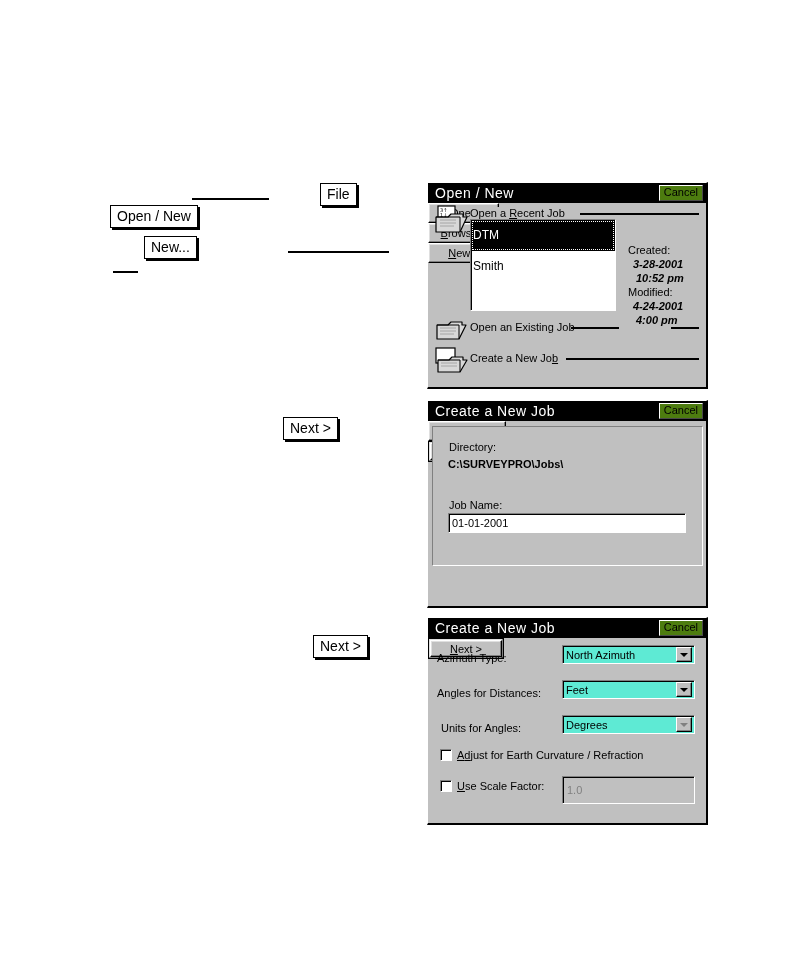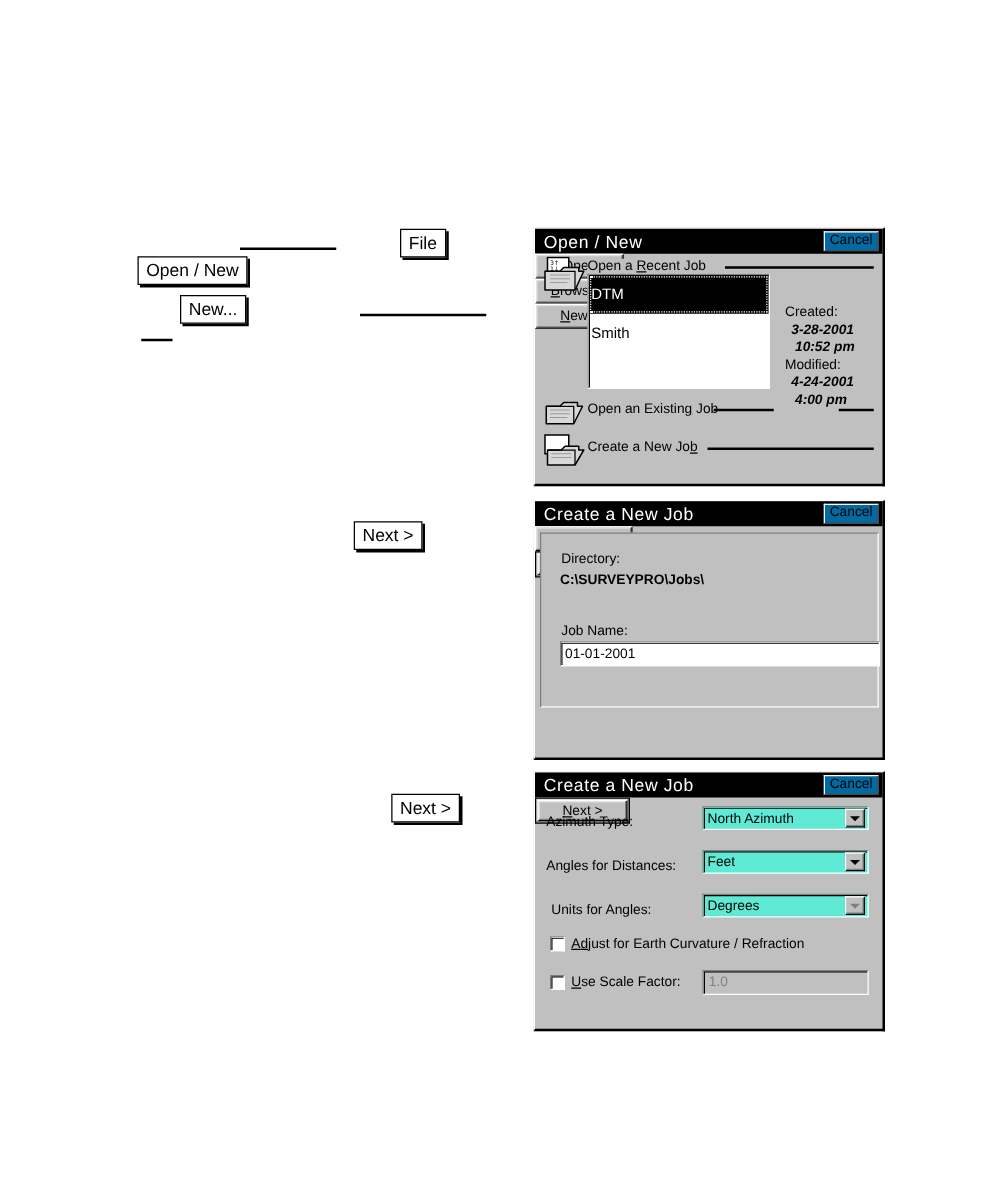--- a/index.html
+++ b/index.html
@@ -55,21 +55,21 @@
     justify-content: space-between;
     padding: 0 3px 0 7px;
     box-sizing: border-box;
   }
   .title-text {
     font-size: 14px;
     letter-spacing: 0.5px;
     font-weight: normal;
   }
   .cancel-btn {
-    background: #0369a1;
+    background: #4d7c0f;
     color: #000;
     font-size: 11px;
     padding: 1px 4px 2px 4px;
     border-top: 1px solid #ffffff;
     border-left: 1px solid #ffffff;
     border-right: 1px solid #4a4a4a;
     border-bottom: 1px solid #4a4a4a;
     line-height: 1;
   }
 
@@ -343,21 +343,21 @@
       <span class="title-text">Create a New Job</span>
       <span class="cancel-btn">Cancel</span>
     </div>
 
     <div class="panel" style="left:4px; top:25px; width:271px; height:140px;"></div>
 
     <div class="lbl" style="left:21px; top:40px;">Directory:</div>
     <div class="lbl bold" style="left:20px; top:57px;">C:\SURVEYPRO\Jobs\</div>
 
     <div class="lbl" style="left:21px; top:98px;">Job Name:</div>
-    <div class="field" style="position:absolute; left:20px; top:112px; width:256px; height:20px; display:flex; align-items:center;">
+    <div class="field" style="position:absolute; left:20px; top:112px; width:238px; height:20px; display:flex; align-items:center;">
       <span style="font-size:11px; padding-left:3px;">01-01-2001</span>
     </div>
 
     <div class="btn" style="left:100px; top:143px; width:78px; height:20px;">
       <span><span class="acc">B</span><span>rowse...</span></span>
     </div>
 
     <div class="btn default" style="left:199px; top:177px; width:76px; height:21px;">
       <span class="btn-inner">
           <span><span class="acc">N</span><span>ext &gt;</span></span>
@@ -398,21 +398,21 @@
     <div class="checkbox-row" style="left:12px; top:131px;">
       <span class="checkbox"></span>
       <span class="cb-label"><span class="acc">A</span><span class="acc">d</span><span>just for Earth Curvature / Refraction</span></span>
     </div>
 
     <div class="checkbox-row" style="left:12px; top:162px;">
       <span class="checkbox"></span>
       <span class="cb-label"><span class="acc">U</span><span>se Scale Factor:</span></span>
     </div>
 
-    <div class="field disabled" style="position:absolute; left:134px; top:158px; width:133px; height:20px; display:flex; align-items:center;">
+    <div class="field disabled" style="position:absolute; left:134px; top:158px; width:133px; height:28px; display:flex; align-items:center;">
       <span style="font-size:11px; padding-left:4px; color:#808080;">1.0</span>
     </div>
 
     <div class="btn default" style="left:198px; top:181px; width:76px; height:21px;">
       <span class="btn-inner">
           <span><span class="acc">N</span><span>ext &gt;</span></span>
         </span>
     </div>
   </div>
 

